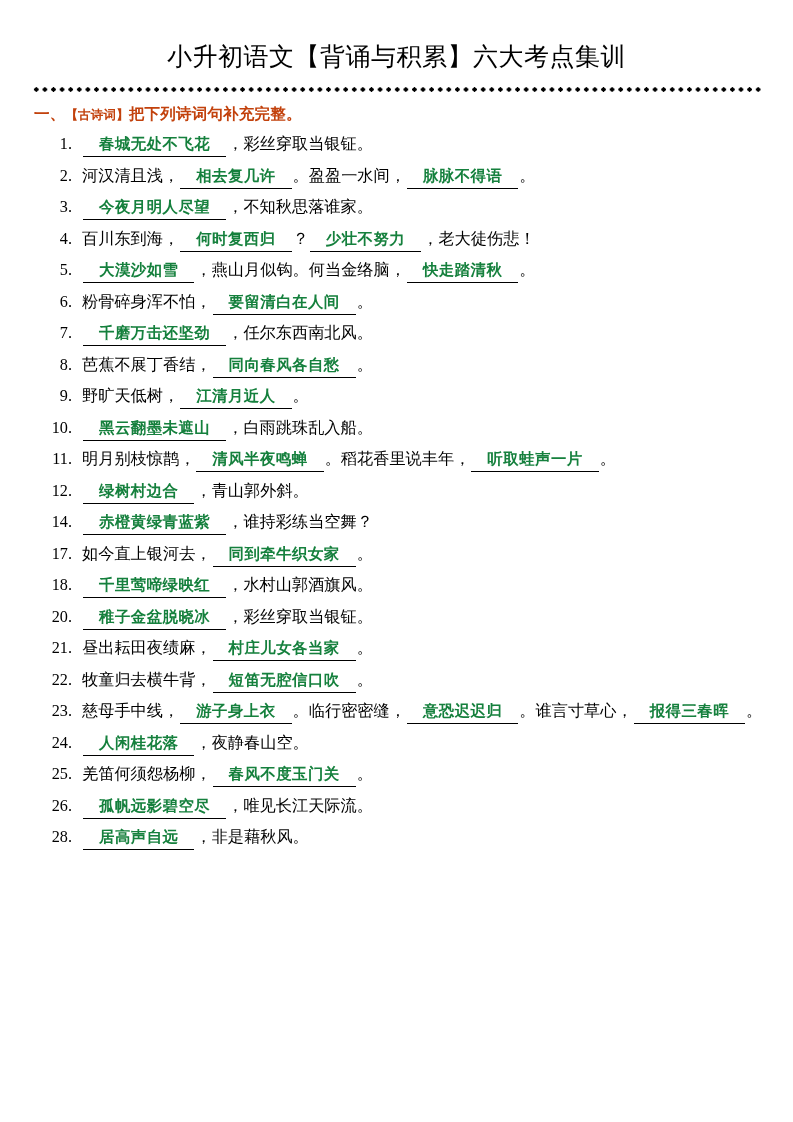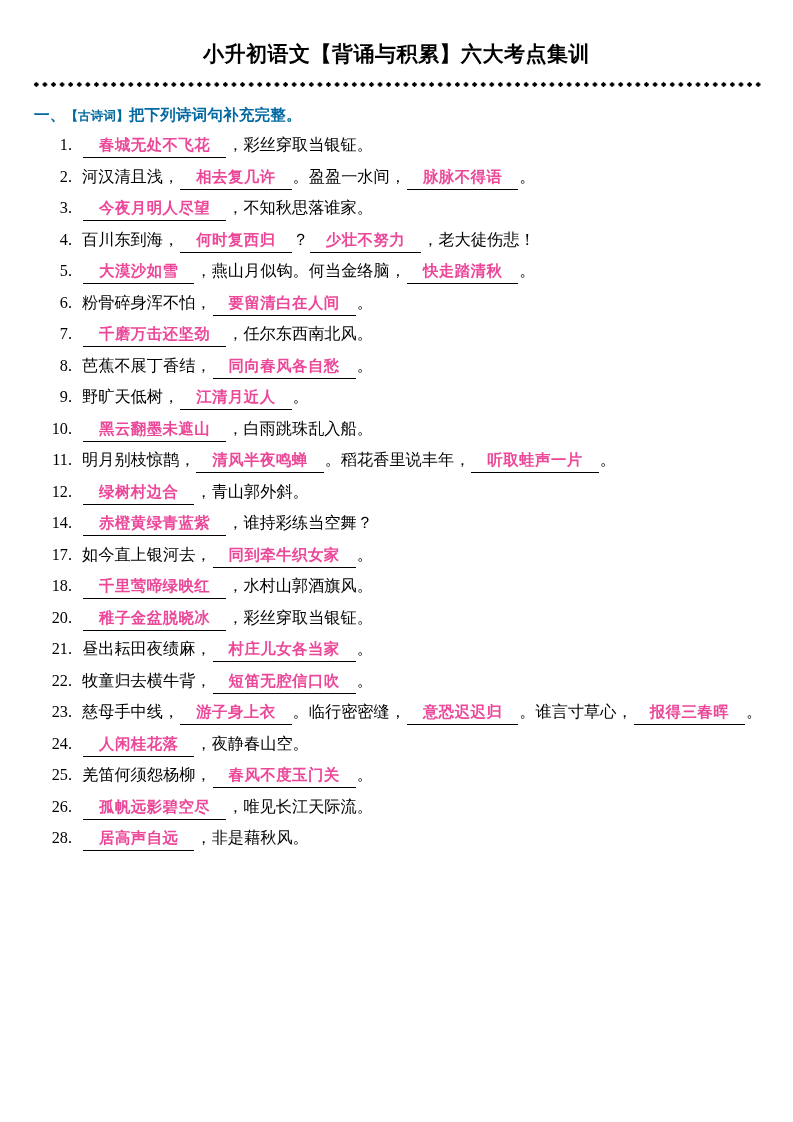--- a/index.html
+++ b/index.html
@@ -17,42 +17,42 @@
   }
   .page {
     width: 793px;
     height: 1122px;
     box-sizing: border-box;
     padding: 34px 28px 0 28px;
     position: relative;
   }
   .doc-title {
     font-family: "DejaVu Sans", "Liberation Sans", sans-serif;
-    font-weight: bold;
-    font-size: 21px;
+    font-weight: normal;
+    font-size: 25px;
     letter-spacing: 0.5px;
     text-align: center;
     color: #000;
     margin: 6px 0 0 0;
     white-space: nowrap;
   }
   .dot-rule {
     margin: 12px 4px 10px 4px;
     height: 9px;
     background-image: radial-gradient(circle, #000 0, #000 2.0px, transparent 2.3px);
     background-size: 8.6px 9px;
     background-repeat: repeat-x;
     background-position: 0 center;
   }
   .section-head {
     font-family: "DejaVu Sans", "Liberation Sans", sans-serif;
     font-weight: bold;
     font-size: 15.5px;
-    margin: 16px 0 4px 6px;
-    color: #0369a1;
+    margin: 10px 0 4px 6px;
+    color: #c2410c;
     letter-spacing: 0.2px;
   }
   .section-head .tag {
     font-size: 12.5px;
   }
   ol.qlist {
     list-style: none;
     margin: 0;
     padding: 0;
   }
@@ -67,21 +67,21 @@
   li.q .num {
     position: absolute;
     left: 0;
     width: 44px;
     text-align: right;
     font-family: "Liberation Serif", serif;
     font-size: 16.2px;
     color: #000;
   }
   .ans {
-    color: #ec4899;
+    color: #15803d;
     font-family: "DejaVu Sans", "Liberation Sans", sans-serif;
     font-weight: bold;
     font-size: 15.4px;
     border-bottom: 1.4px solid #000;
     padding: 0 16px 1px 16px;
     display: inline-block;
     line-height: 21px;
     margin: 0 1px;
     letter-spacing: 0.5px;
   }

